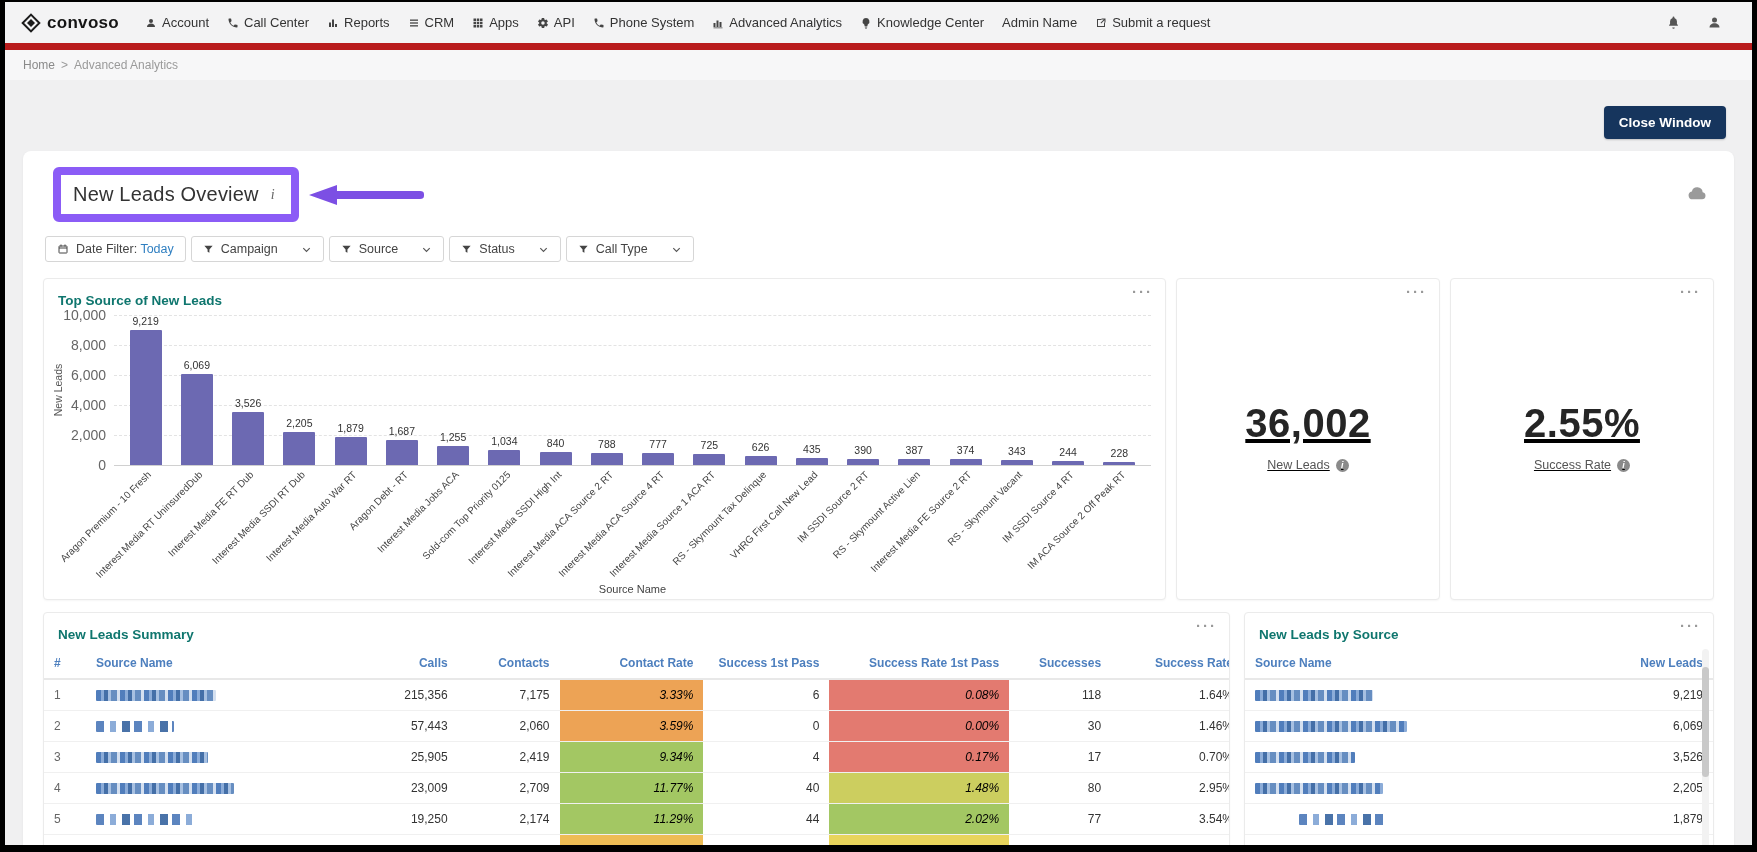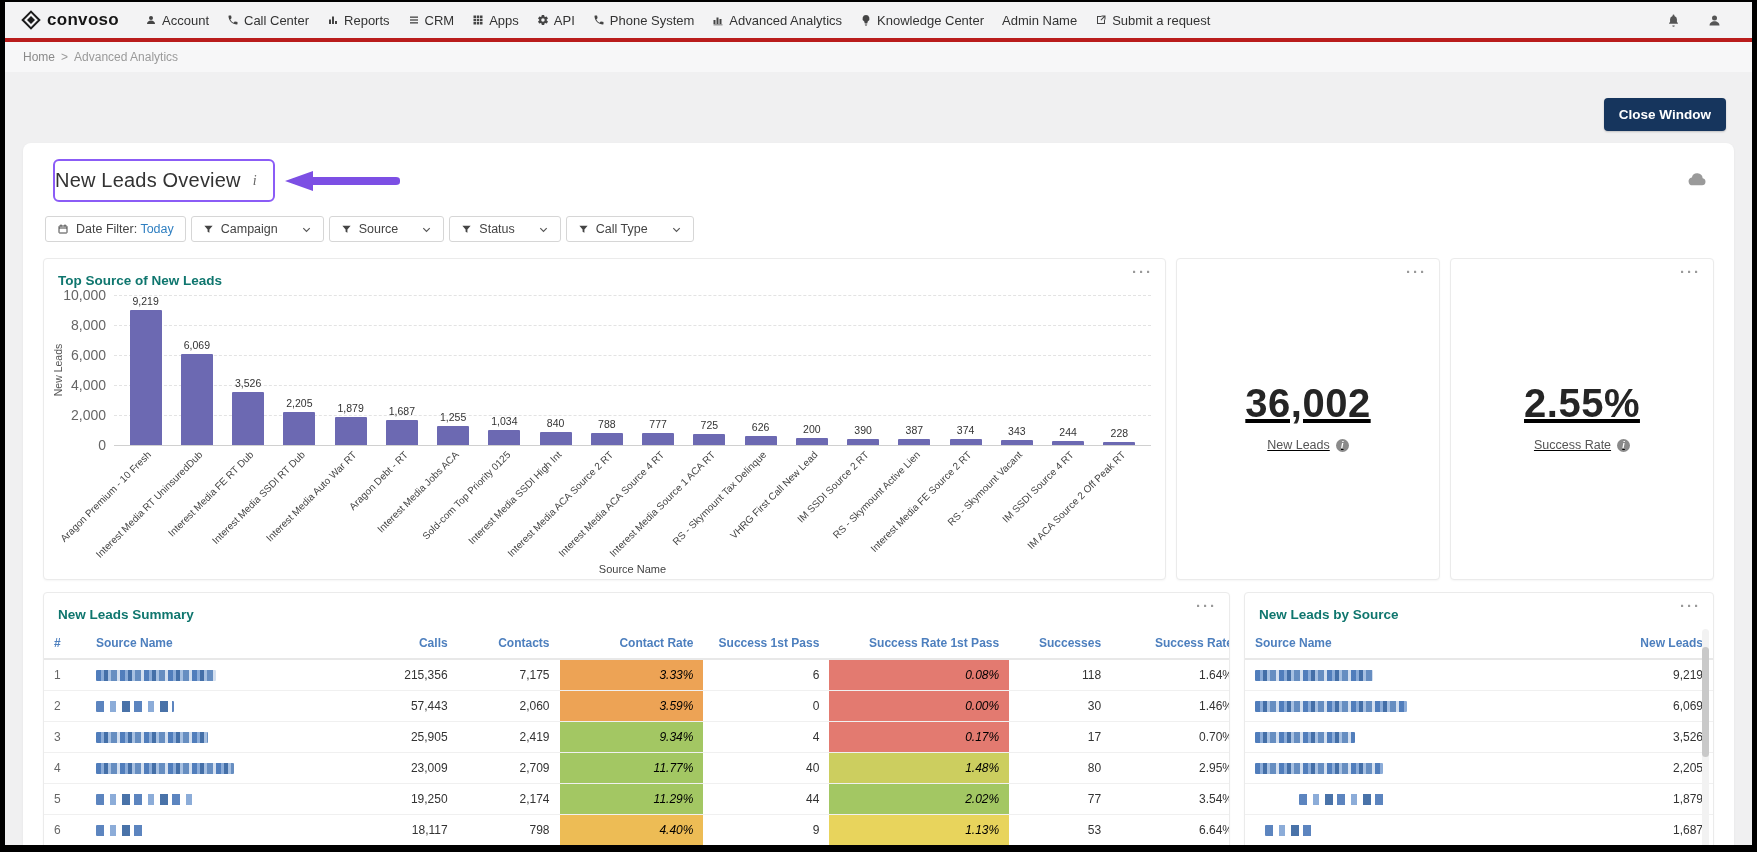--- a/index.html
+++ b/index.html
@@ -7,39 +7,39 @@
   body {
     width:1757px; height:852px; background:#000; overflow:hidden;
     font-family:"Liberation Sans","DejaVu Sans",sans-serif;
   }
   .screen {
     position:absolute; left:5px; right:5px; top:2px; bottom:7px;
     background:#f0f0f1; overflow:hidden; display:flex; flex-direction:column;
   }
   
   .topnav {
-    flex:none; height:40px; display:flex; align-items:center;
-    padding:0 16px; background:#f3f3f4; border-bottom:4px solid #b91c1c;
+    flex:none; height:48px; display:flex; align-items:center;
+    padding:0 16px; background:#f3f3f4; border-bottom:7px solid #b91c1c;
   }
   .brand { display:inline-flex; align-items:center; gap:6px; font-size:17px; font-weight:700; color:#151515; letter-spacing:.3px; margin-right:26px; cursor:pointer; }
   .nav-items { display:flex; align-items:center; gap:18px; }
   .nav-item { display:inline-flex; align-items:center; gap:5px; font-size:13px; color:#333; cursor:pointer; text-decoration:none; white-space:nowrap; }
   .nicon { display:inline-flex; color:#444; }
   .nav-right { margin-left:auto; display:flex; align-items:center; gap:26px; color:#555; padding-right:14px; }
   .nav-right .icon { display:inline-flex; cursor:pointer; }
   
   .breadcrumb { flex:none; height:30px; display:flex; align-items:center; gap:6px; padding:0 18px; font-size:12px; color:#9a9a9a; background:#f7f7f8; }
   .breadcrumb .home { color:#8a8a8a; cursor:pointer; }
   
   .close-row { flex:none; display:flex; justify-content:flex-end; padding:26px 26px 0 0; }
   .btn-close { background:#16355d; color:#fff; border:none; border-radius:4px; padding:9px 15px; font-size:13.5px; font-weight:600; cursor:pointer; font-family:inherit; box-shadow:0 1px 2px rgba(0,0,0,.2); }
   
   .panel { flex:none; margin:12px 18px 0; background:#fff; border-radius:8px 8px 0 0; padding:16px 20px; position:relative; min-height:760px; box-shadow:0 1px 3px rgba(0,0,0,.05); }
   .title-row { display:flex; align-items:center; position:relative; padding-left:10px; }
-  .title-highlight { display:inline-flex; align-items:center; gap:12px; border:2px solid #8b5cf6; border-radius:6px; padding:8px 16px 8px 0; }
+  .title-highlight { display:inline-flex; align-items:center; gap:12px; border:8px solid #8b5cf6; border-radius:6px; padding:8px 16px 8px 12px; }
   .page-title { font-size:20px; font-weight:500; color:#333; margin:0; letter-spacing:.2px; }
   .info-outline { font-size:14px; color:#666; font-style:italic; font-family:"Liberation Serif","DejaVu Serif",serif; }
   .arrow { margin-left:8px; }
   .export-icon { margin-left:auto; margin-right:8px; cursor:pointer; display:inline-flex; color:#9a9a9a; }
   
   .filters { display:flex; gap:5px; margin:14px 0 0 2px; align-items:center; }
   .chip { display:inline-flex; align-items:center; gap:7px; height:26px; padding:0 11px; border:1px solid #d6d6d6; border-radius:3px; background:#fff; font-size:12.5px; color:#444; cursor:pointer; white-space:nowrap; }
   .chip .value { color:#2f7fc1; }
   .chip .chev { margin-left:16px; display:inline-flex; color:#555; }
   
@@ -397,21 +397,21 @@
                   </div>
                   <div class="bar-col">
                     <span class="bar-val">725</span>
                     <div class="bar" style="height:7.25%"></div>
                   </div>
                   <div class="bar-col">
                     <span class="bar-val">626</span>
                     <div class="bar" style="height:6.26%"></div>
                   </div>
                   <div class="bar-col">
-                    <span class="bar-val">200</span>
+                    <span class="bar-val">435</span>
                     <div class="bar" style="height:4.35%"></div>
                   </div>
                   <div class="bar-col">
                     <span class="bar-val">390</span>
                     <div class="bar" style="height:3.90%"></div>
                   </div>
                   <div class="bar-col">
                     <span class="bar-val">387</span>
                     <div class="bar" style="height:3.87%"></div>
                   </div>

